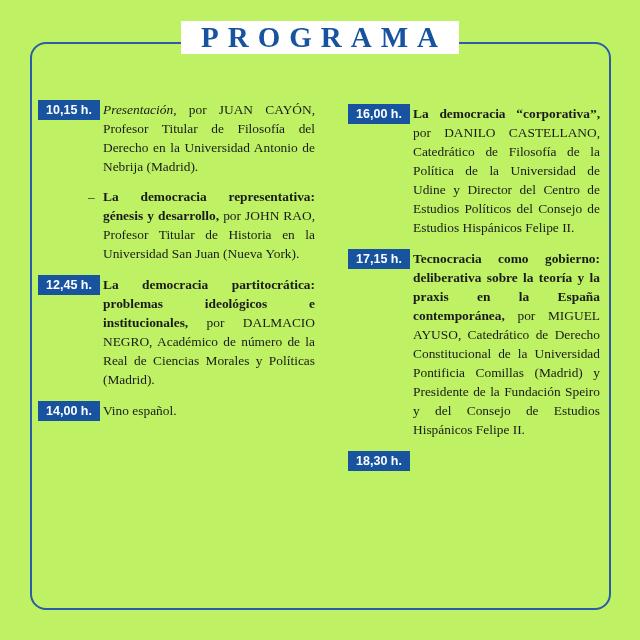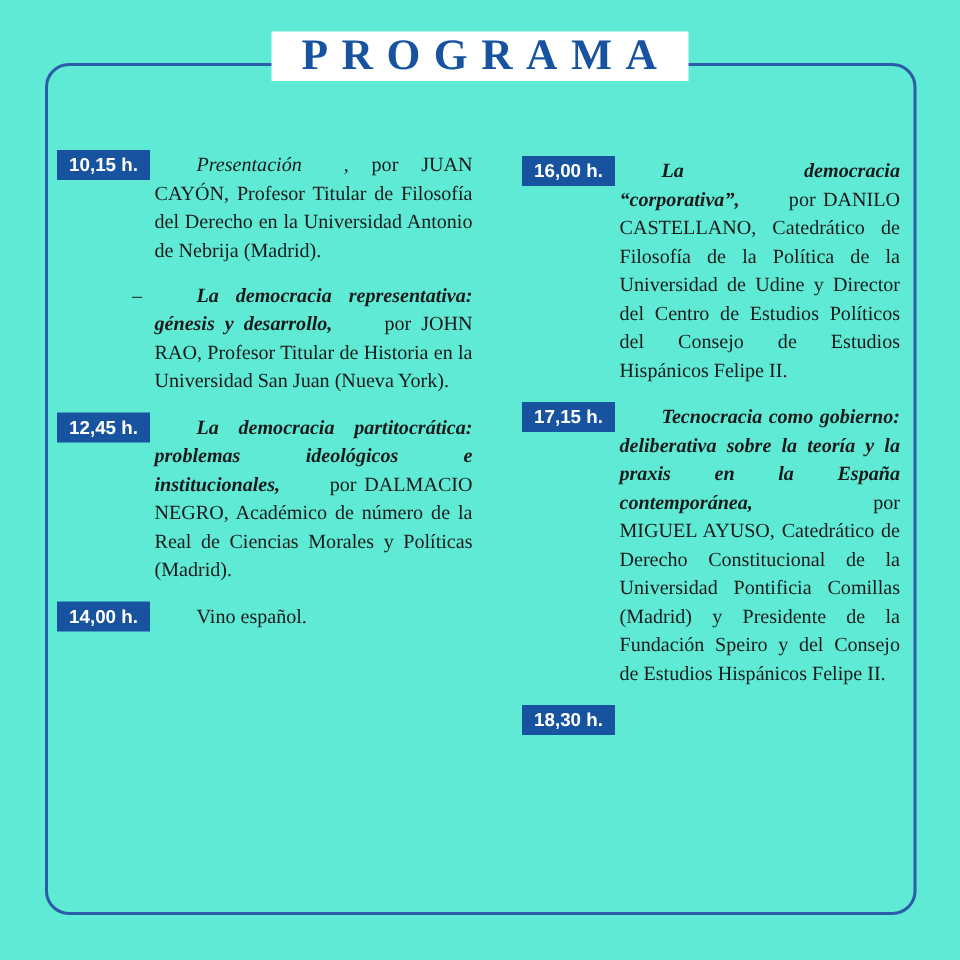--- a/index.html
+++ b/index.html
@@ -1,21 +1,21 @@
 <!DOCTYPE html>
 <html lang="es"><head>
 <meta charset="utf-8">
 <style>
   html,body{margin:0;padding:0;}
   body{
     width:640px;height:640px;background:#ffffff;
     font-family:"Liberation Serif","DejaVu Serif",serif;
     color:#1a1a1a;
   }
-  .page{position:relative;width:640px;height:640px;overflow:hidden;background:#5eead4;}
+  .page{position:relative;width:640px;height:640px;overflow:hidden;background:#bef264;}
 
   
   .frame{
     position:absolute;left:30px;top:42px;width:577px;height:564px;
     border:2px solid #2a5ca8;border-radius:16px;
   }
 
   
   .title{
     position:absolute;top:21px;left:50%;transform:translateX(-50%);
@@ -30,23 +30,23 @@
   .col-right{left:348px;top:104px;width:252px;}
 
   .entry{position:relative;padding-left:65px;margin-bottom:12px;min-height:20px;}
   .badge{
     position:absolute;left:0;top:0;width:62px;height:20px;box-sizing:border-box;
     background:#17539f;color:#fff;text-align:center;
     font-family:"Liberation Sans","DejaVu Sans",sans-serif;
     font-weight:bold;font-size:12.5px;line-height:20px;
   }
   .entry-text,.sub-text{text-align:justify;}
-  .seg{white-space:normal;margin-left:28px;}
+  .seg{white-space:normal;}
   .seg.i{font-style:italic;}
-  .seg.bi{font-style:italic;font-weight:bold;}
+  .seg.bi{font-weight:bold;}
   .sub-entry{position:relative;margin-top:11px;}
   .dash{position:absolute;left:-15px;top:0;}
 
   
   .inscription{position:relative;margin-top:14px;padding:10px 0 26px 20px;}
   .insc-heading{
     font-variant:small-caps;font-weight:bold;color:#17539f;
     font-size:15.5px;letter-spacing:0.4px;
   }
   .insc-lines{margin-top:6px;font-size:12.9px;line-height:17.5px;color:#1c1c1c;}

